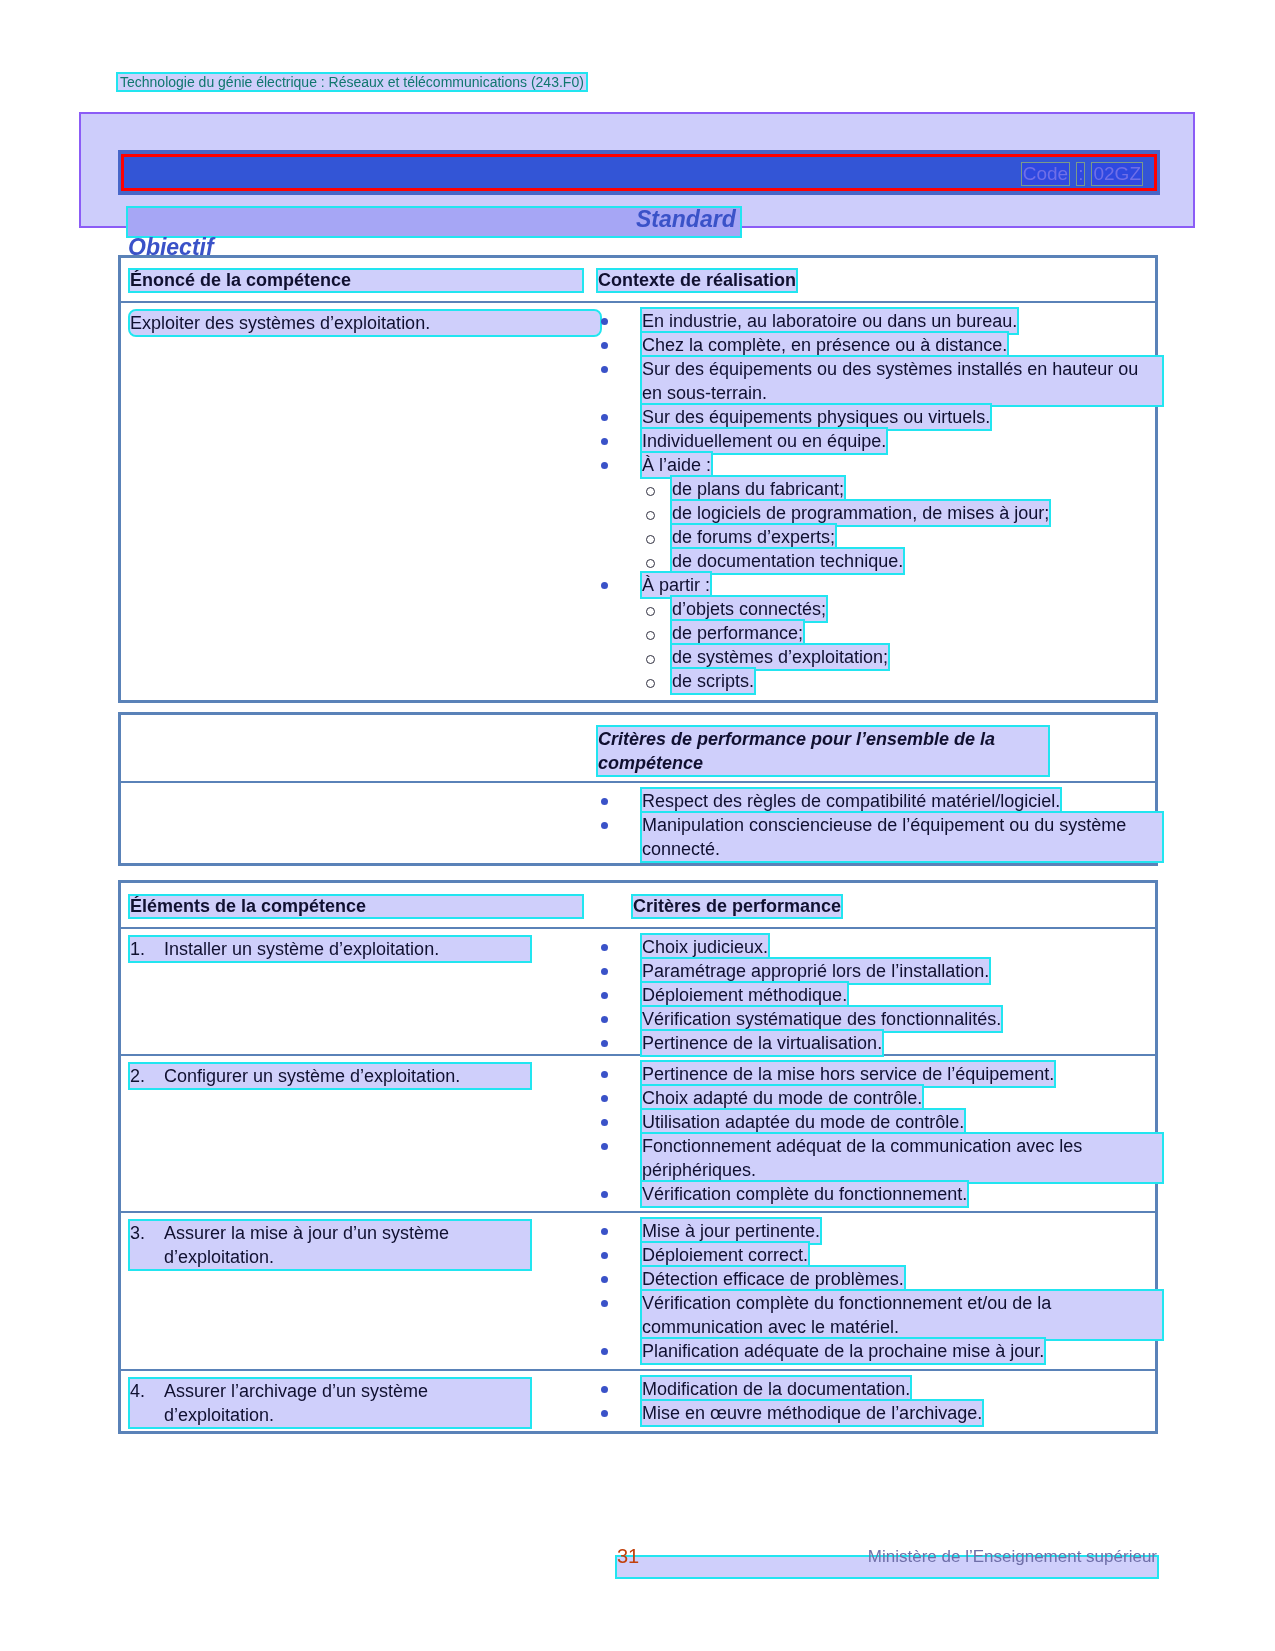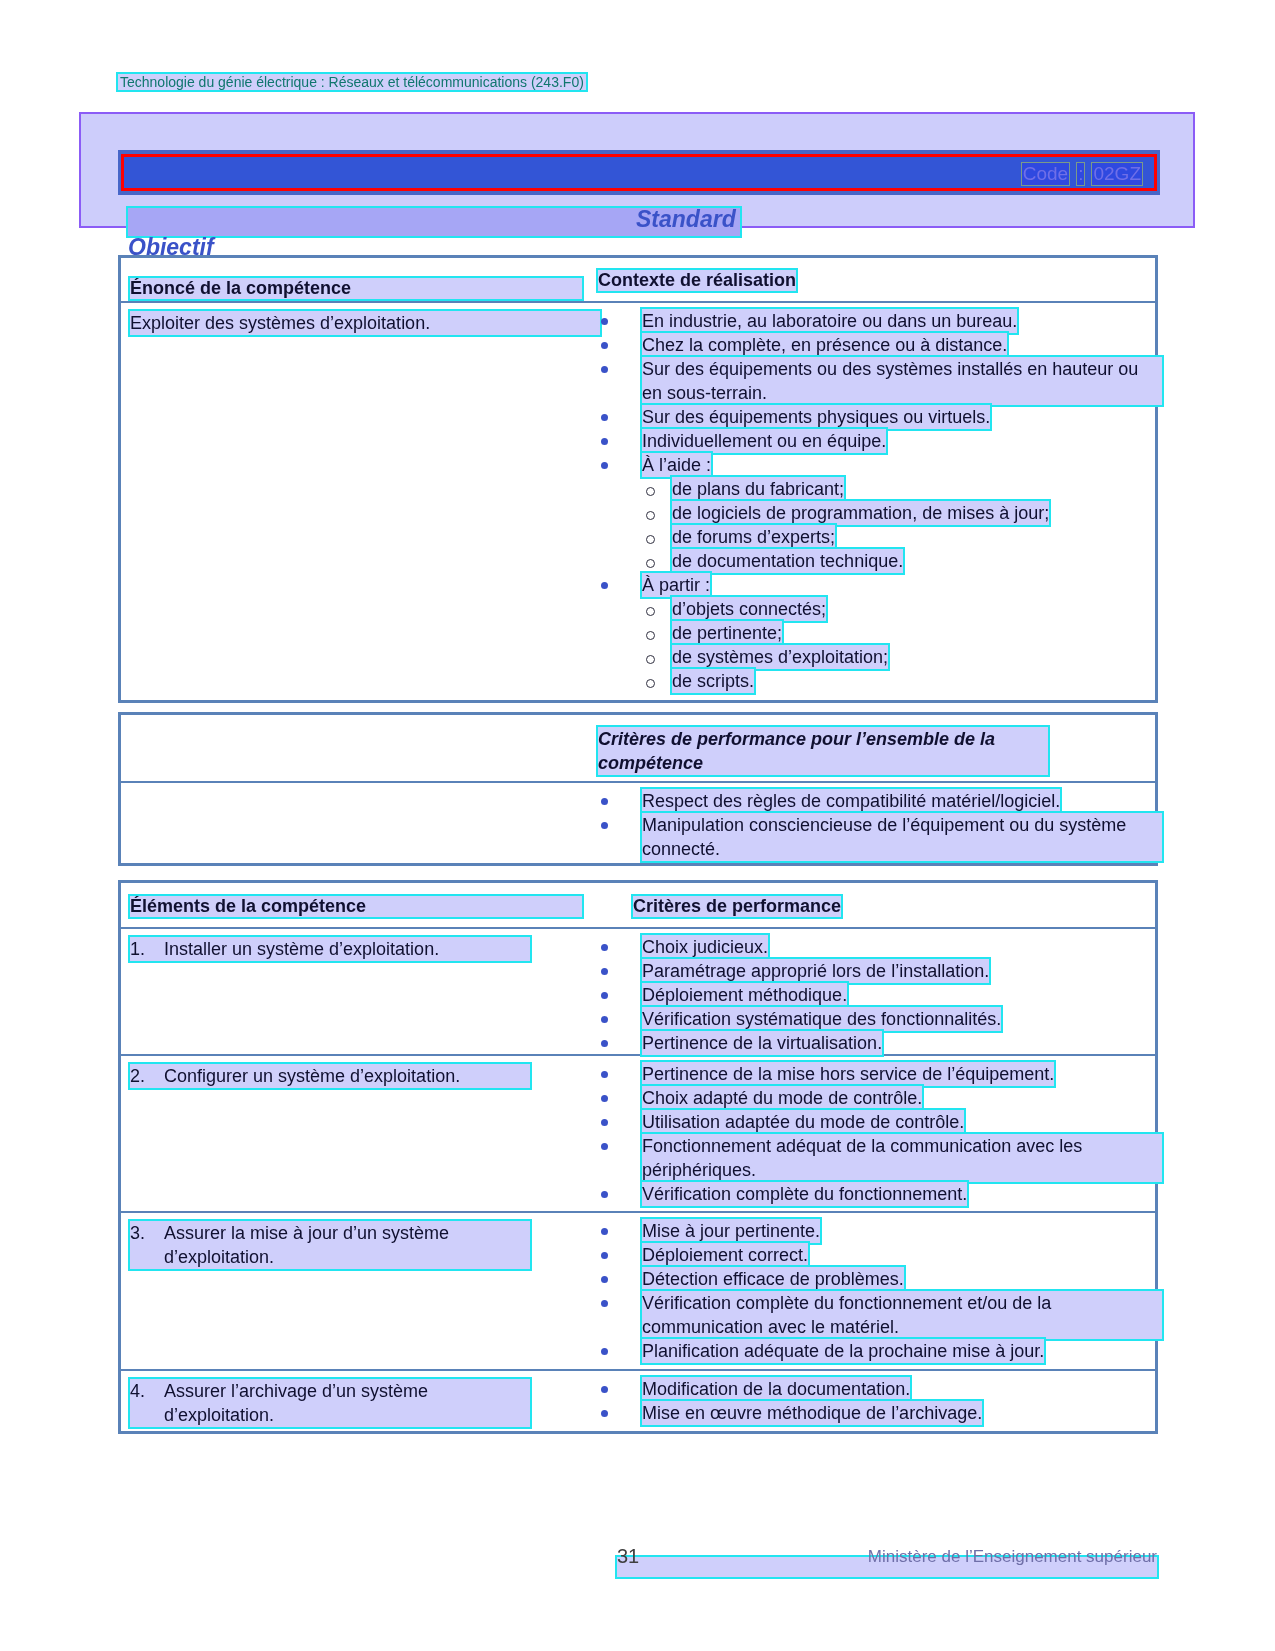--- a/index.html
+++ b/index.html
@@ -45,38 +45,38 @@
       box-sizing: border-box; background: #fff;
     }
     .row { position: relative; border-bottom: 2px solid #5a82b8; }
     .row:last-child { border-bottom: none; }
     .cell-left { position: absolute; left: 9px; }
     .cell-right { margin-left: 477px; }
     .hl {
       background: #cfcffb; outline: 2px solid #22e5f0; display: inline-block;
     }
     .hdr { font-weight: bold; font-size: 18px; color: #101030; }
-    .txt { font-size: 18px; line-height: 24px; }
+    .txt { font-size: 18px; line-height: 24px; border-radius: 6px; }
     .bl { position: relative; padding-left: 0; }
     .bl .item {
       position: relative; padding-left: 44px; line-height: 24px; font-size: 18px;
       width: 520px;
     }
     .bl .item .dot {
       position: absolute; left: 3px; top: 9px; width: 7px; height: 7px; border-radius: 50%;
       background: #3a52c8;
     }
     .sub .item { padding-left: 74px; }
     .sub .item .circ {
       position: absolute; left: 48px; top: 10px; width: 9px; height: 9px; border-radius: 50%;
       border: 1px solid #303040; box-sizing: border-box; background: #fff;
     }
     .num { display: inline-block; width: 34px; }
     .footer-num {
-      position: absolute; left: 617px; top: 1545px; font-size: 20px; color: #404040;
+      position: absolute; left: 617px; top: 1545px; font-size: 20px; color: #c2410c;
     }
     .footer-bar {
       position: absolute; left: 617px; top: 1557px; width: 540px; height: 20px;
       background: #cfcffb; outline: 2px solid #22e5f0;
     }
     .footer-ministry {
       position: absolute; right: 118px; top: 1547px; font-size: 17px; color: #6f6fa8;
     }
   </style>
 </head>
@@ -95,42 +95,42 @@
     </div>
   </div>
 </div>
 <div class="obj-std">
   <span class="objectif">Objectif</span>
   <span class="standard">Standard</span>
 </div>
 
 <div class="tbl" id="t1" style="top:255px; height:448px;">
   <div class="row" style="height:43px;">
-    <div class="cell-left" style="top:20px;border-radius:10px;"><span class="hl hdr" style="width:452px;">Énoncé de la compétence</span></div>
+    <div class="cell-left" style="top:12px;border-radius:10px;"><span class="hl hdr" style="width:452px;">Énoncé de la compétence</span></div>
     <div class="cell-right" style="padding-top:12px;"><span class="hl hdr">Contexte de réalisation</span></div>
   </div>
   <div class="row" style="height:396px;">
     <div class="cell-left" style="top:8px;"><span class="hl txt" style="width:470px;">Exploiter des systèmes d’exploitation.</span></div>
     <div class="cell-right bl" id="ctx-list" style="padding-top:6px;">
         <div class="item"><span class="dot"></span><span class="hl">En industrie, au laboratoire ou dans un bureau.</span></div>
         <div class="item"><span class="dot"></span><span class="hl">Chez la complète, en présence ou à distance.</span></div>
         <div class="item"><span class="dot"></span><span class="hl">Sur des équipements ou des systèmes installés en hauteur ou en sous-terrain.</span></div>
         <div class="item"><span class="dot"></span><span class="hl">Sur des équipements physiques ou virtuels.</span></div>
         <div class="item"><span class="dot"></span><span class="hl">Individuellement ou en équipe.</span></div>
         <div class="item"><span class="dot"></span><span class="hl">À l’aide :</span></div>
         <div class="sub">
           <div class="item"><span class="circ"></span><span class="hl">de plans du fabricant;</span></div>
           <div class="item"><span class="circ"></span><span class="hl">de logiciels de programmation, de mises à jour;</span></div>
           <div class="item"><span class="circ"></span><span class="hl">de forums d’experts;</span></div>
           <div class="item"><span class="circ"></span><span class="hl">de documentation technique.</span></div>
         </div>
         <div class="item"><span class="dot"></span><span class="hl">À partir :</span></div>
         <div class="sub">
           <div class="item"><span class="circ"></span><span class="hl">d’objets connectés;</span></div>
-          <div class="item"><span class="circ"></span><span class="hl">de pertinente;</span></div>
+          <div class="item"><span class="circ"></span><span class="hl">de performance;</span></div>
           <div class="item"><span class="circ"></span><span class="hl">de systèmes d’exploitation;</span></div>
           <div class="item"><span class="circ"></span><span class="hl">de scripts.</span></div>
         </div>
       </div>
   </div>
 </div>
 
 <div class="tbl" style="top:712px; height:154px;">
   <div class="row" style="height:66px;">
     <div class="cell-right hdr" style="padding-top:12px; width:450px; line-height:24px;font-style:italic;">

